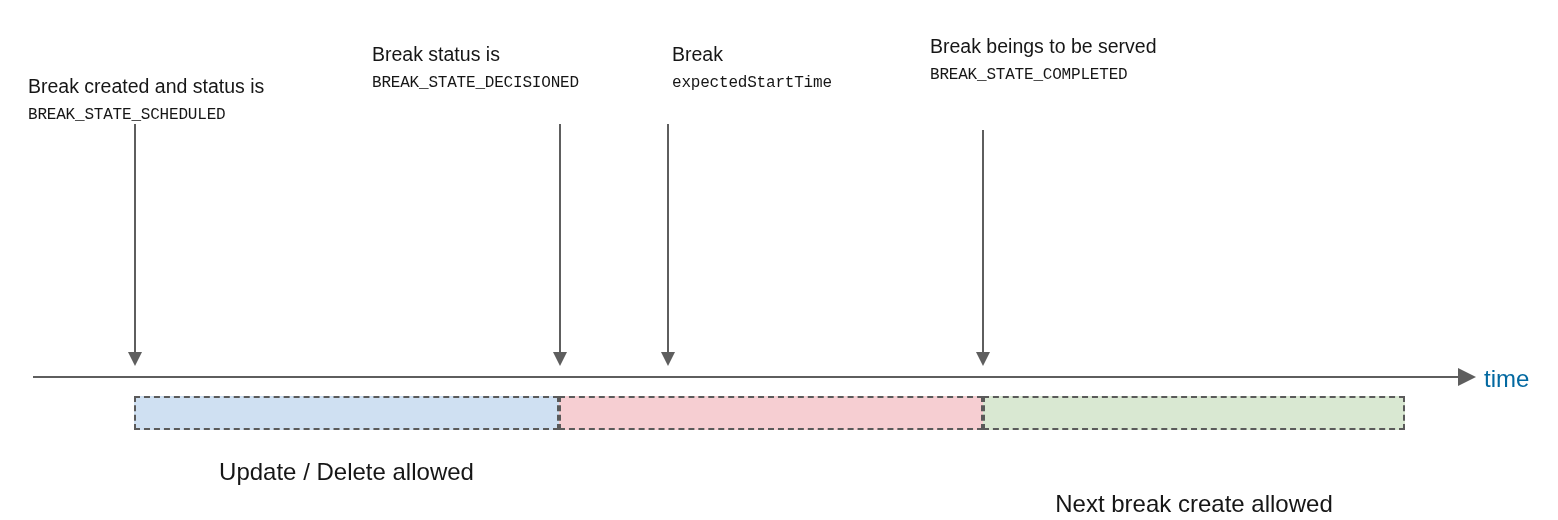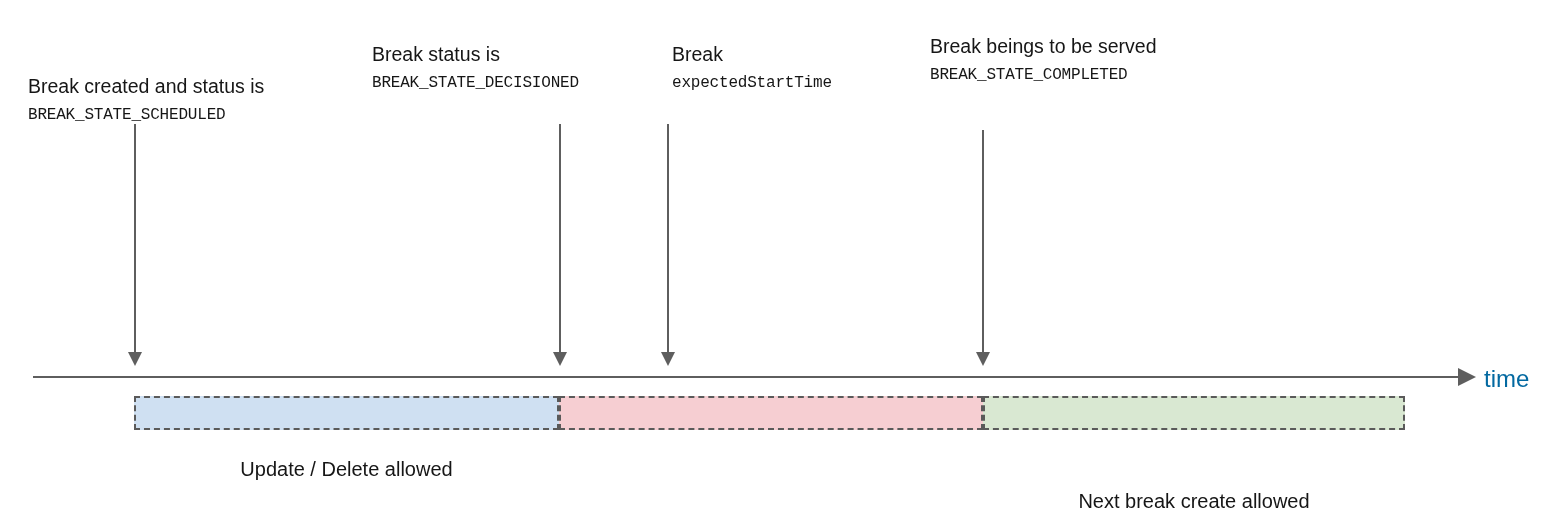--- a/index.html
+++ b/index.html
@@ -94,21 +94,21 @@
     top: 396px;
     height: 34px;
     box-sizing: border-box;
     border: 2px dashed #5a5a5a;
   }
 
   
   .phase-caption {
     position: absolute;
     top: 458px;
-    font-size: 20px;
+    font-size: 24px;
     color: #161616;
     text-align: center;
     white-space: nowrap;
   }
 </style>
 </head>
 <body>
 
 <div id="canvas">
 

